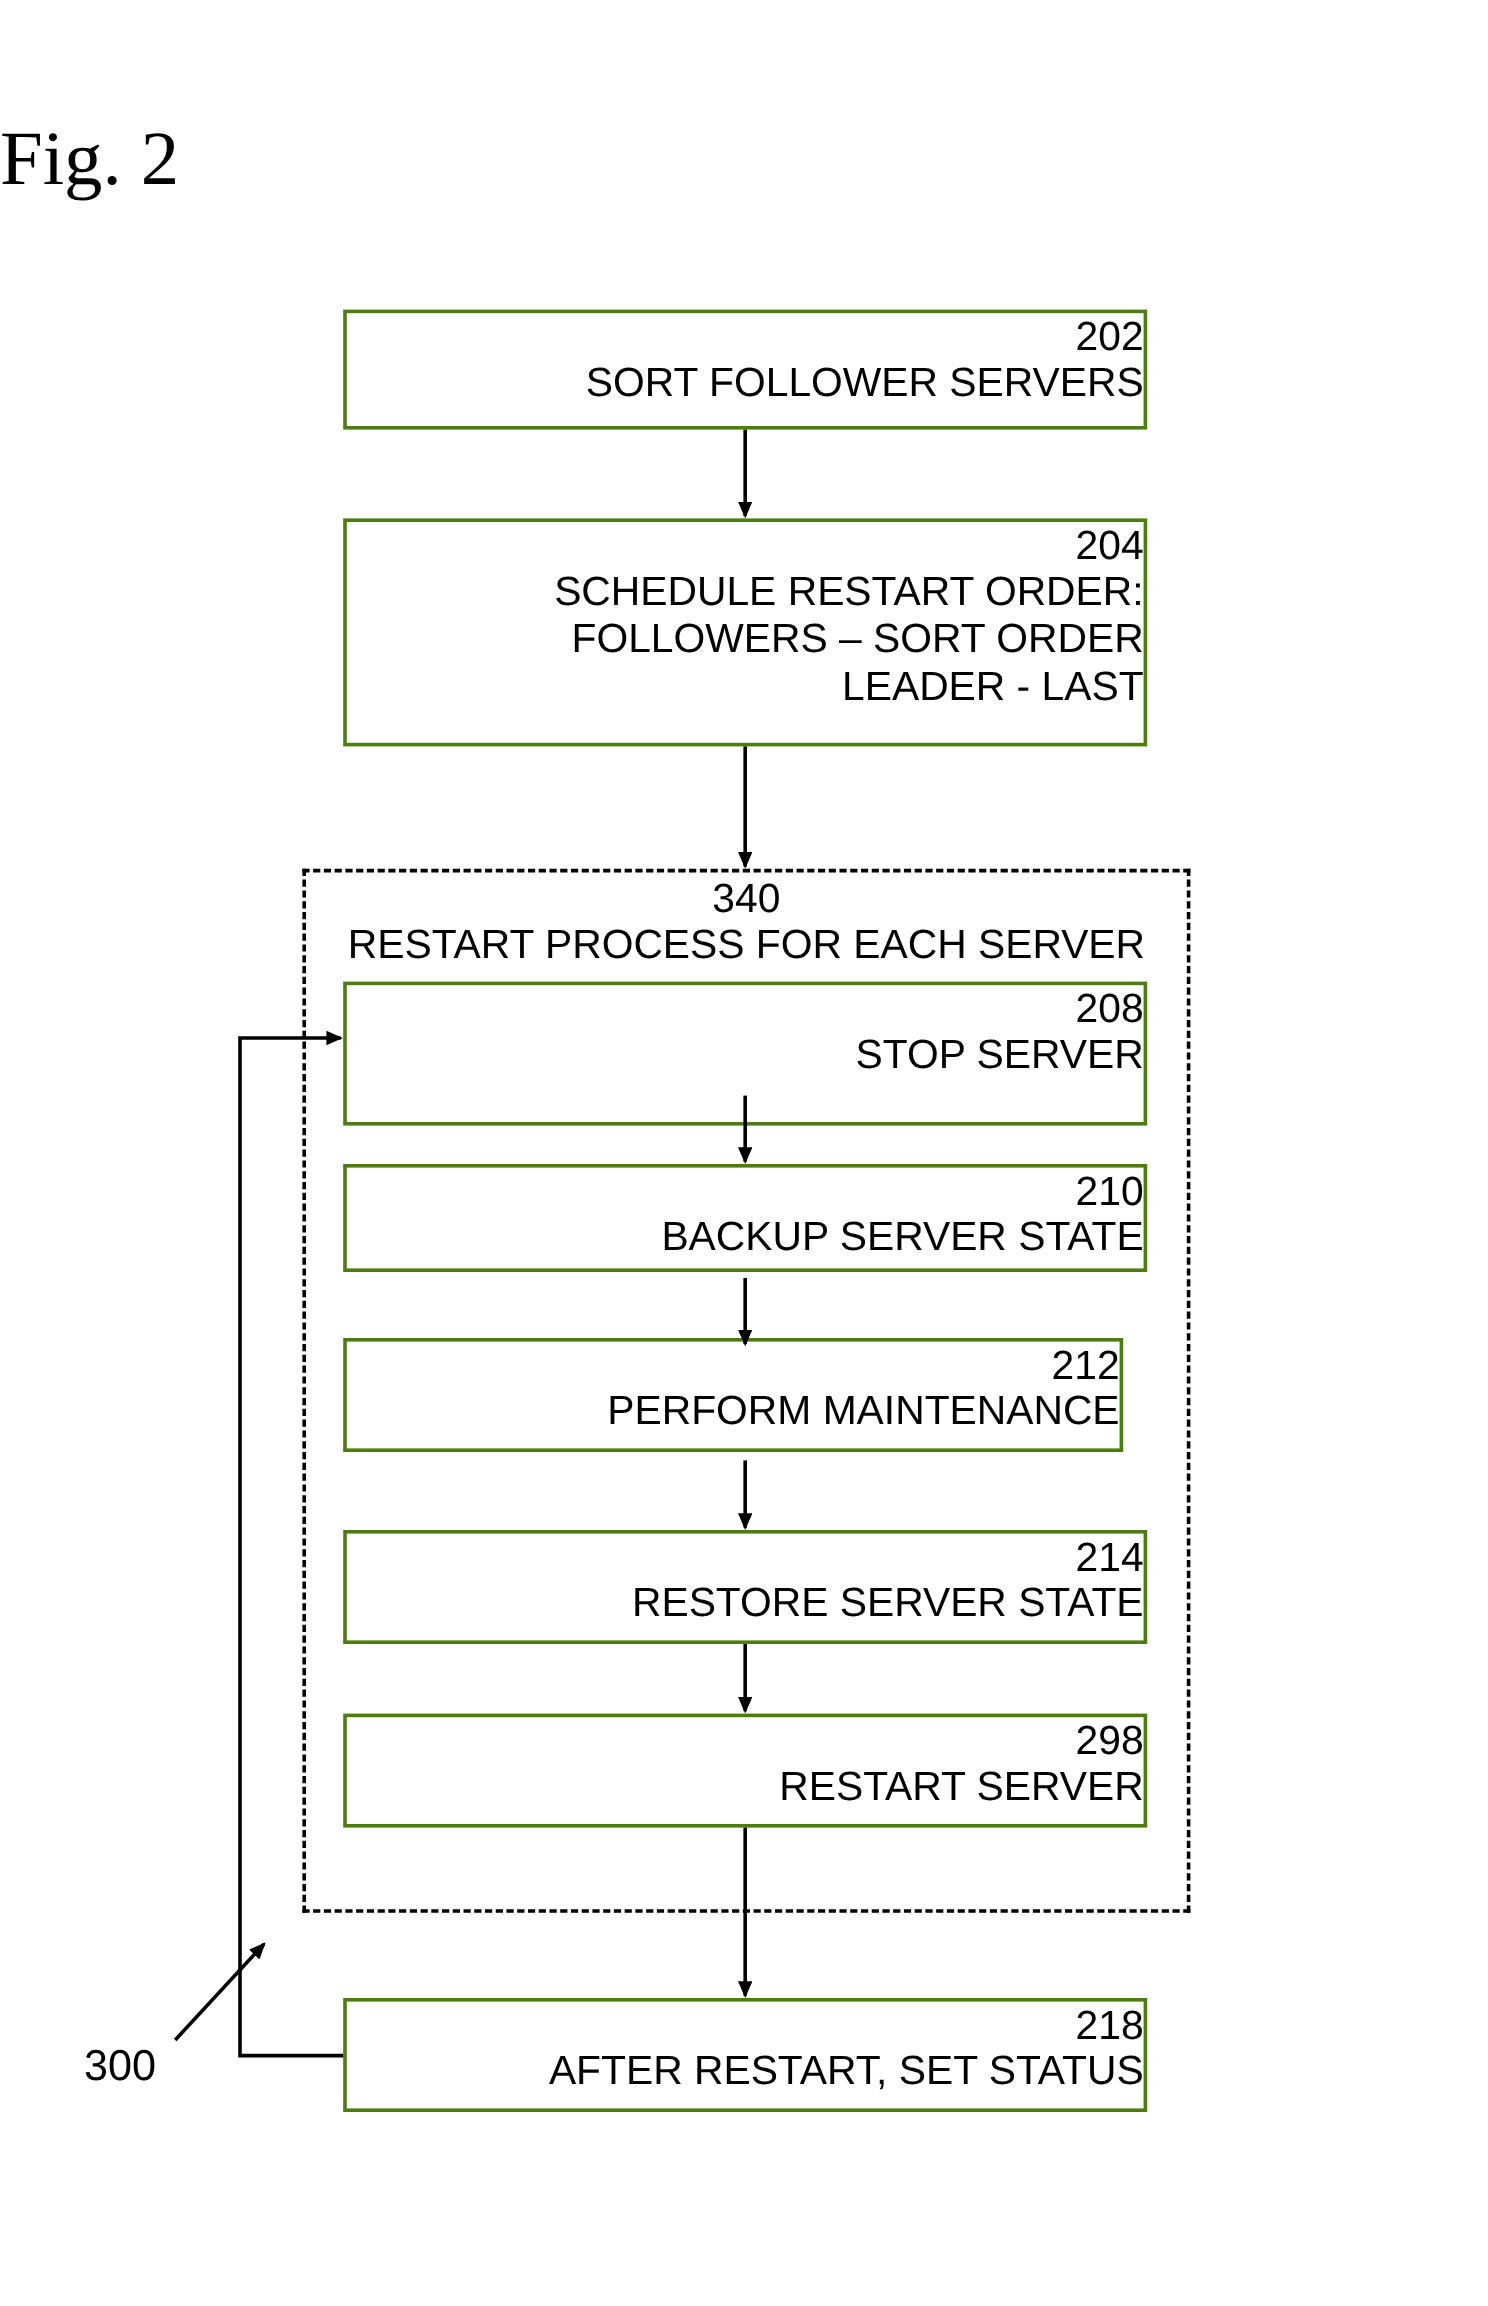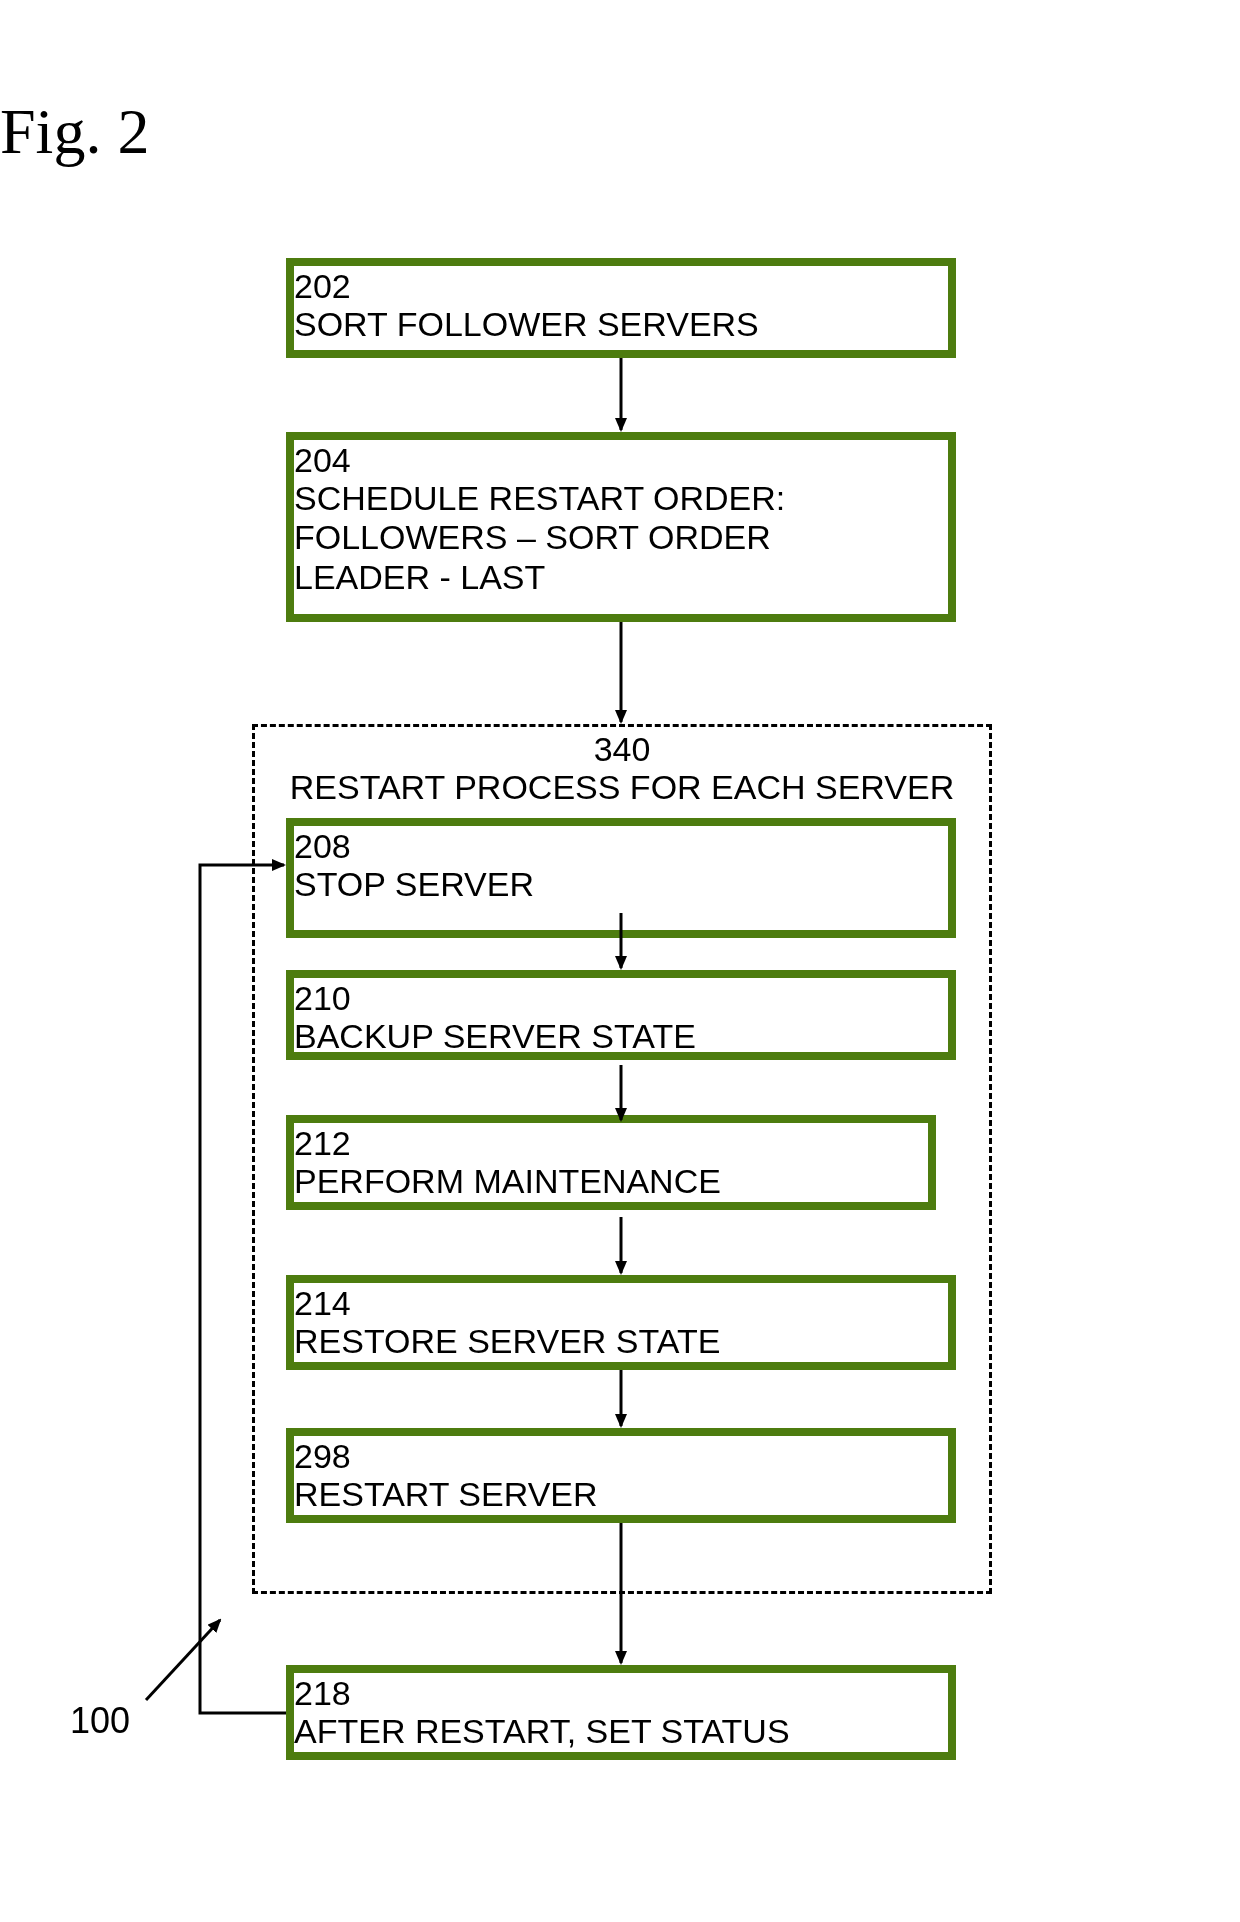--- a/index.html
+++ b/index.html
@@ -16,23 +16,23 @@
   }
   .fig-title {
     position: absolute;
     width: 100%;
     text-align: left;
     font-family: "Times New Roman", Times, serif;
     font-size: 64px;
   }
   .box {
     position: absolute;
-    border: 8px solid #4d7c0f;
+    border: 3px solid #4d7c0f;
     box-sizing: border-box;
-    text-align: left;
+    text-align: right;
     background: #fff;
   }
   .box .num {
     font-size: 34px;
     line-height: 1.1;
     margin-top: 2px;
   }
   .box .txt {
     font-size: 34px;
     line-height: 1.15;
@@ -112,21 +112,21 @@
   <div class="box" style="left:286px; top:1428px; width:670px; height:95px;">
     <div class="num">298</div>
     <div class="txt">RESTART SERVER</div>
   </div>
 
   <div class="box" style="left:286px; top:1665px; width:670px; height:95px;">
     <div class="num">218</div>
     <div class="txt">AFTER RESTART, SET STATUS</div>
   </div>
 
-  <div class="ref-label" style="left:70px; top:1700px;">100</div>
+  <div class="ref-label" style="left:70px; top:1700px;">300</div>
 
   <svg class="overlay" viewBox="0 0 1240 1922">
     <defs>
       <marker id="arrowhead" markerWidth="14" markerHeight="12" refX="12" refY="6" orient="auto" markerUnits="userSpaceOnUse">
         <path d="M0,0 L14,6 L0,12 Z" fill="#000"></path>
       </marker>
     </defs>
     <g stroke="#000" stroke-width="3" fill="none">
 
       <line x1="621" y1="358" x2="621" y2="430" marker-end="url(#arrowhead)"></line>

